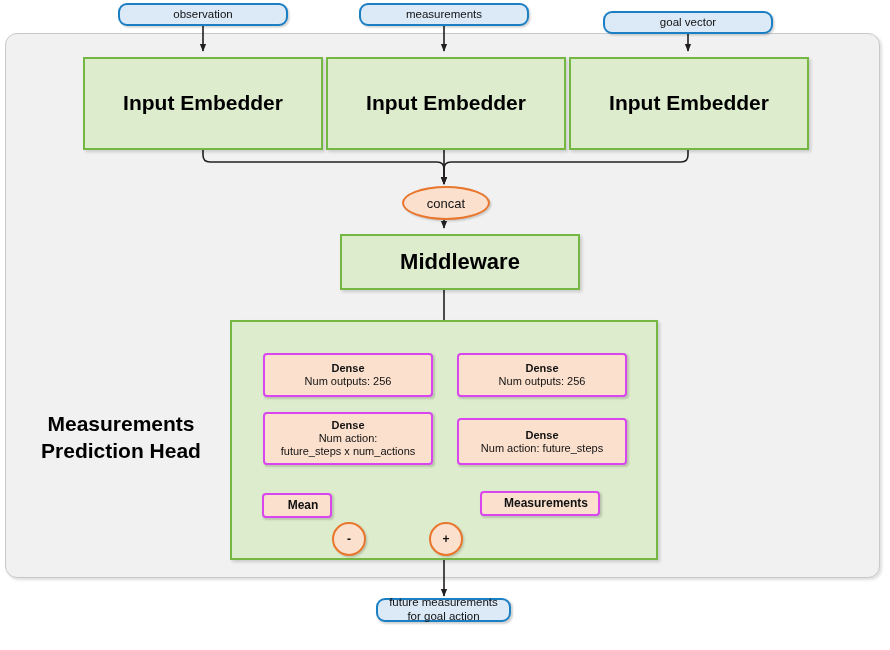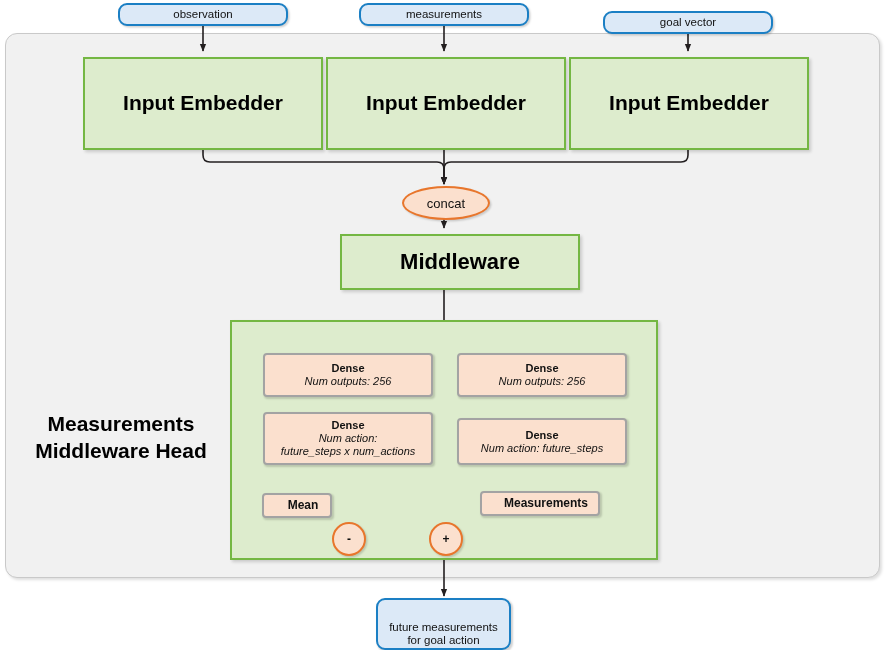--- a/index.html
+++ b/index.html
@@ -80,32 +80,31 @@
     color: #000000;
     font-size: 21px;
     font-weight: bold;
     text-align: center;
     line-height: 1.28;
   }
 
   
   .orange-box {
     background: #fbe0ce;
-    border: 2px solid #a3a3a3;
+    border: 2px solid #d946ef;
     border-radius: 4px;
     box-shadow: 1.5px 1.5px 2px rgba(0,0,0,0.16);
     color: #111111;
     font-size: 11px;
   }
   .orange-box .ttl {
     font-weight: bold;
   }
   .orange-box .sub {
     font-weight: normal;
-    font-style: italic;
   }
   .orange-box.single {
     font-size: 12px;
     font-weight: bold;
     padding-left: 12px;
   }
 
   
   .ellipse {
     position: absolute;
@@ -213,21 +212,21 @@
   </div>
 
   <div class="node green-box middleware" style="left:340px; top:234px; width:240px; height:56px;">
     <span>Middleware</span>
   </div>
 
   <div class="node green-box head-box" style="left:230px; top:320px; width:428px; height:240px;"></div>
 
   <div class="head-title" style="left:22px; top:411px; width:198px;">
     <div>Measurements</div>
-    <div>Middleware Head</div>
+    <div>Prediction Head</div>
   </div>
 
   <div class="node orange-box" style="left:263px; top:353px; width:170px; height:44px;">
     <span class="ttl">Dense</span>
     <span class="sub">Num outputs: 256</span>
   </div>
 
   <div class="node orange-box" style="left:263px; top:412px; width:170px; height:53px;">
     <span class="ttl">Dense</span>
     <span class="sub">Num action:</span>
@@ -253,18 +252,18 @@
   </div>
 
   <div class="node orange-box single" style="left:480px; top:491px; width:120px; height:25px;">
     <span>Measurements</span>
   </div>
 
   <div class="op-circle" style="left:429px; top:522px; width:30px; height:30px;">
     <span>+</span>
   </div>
 
-  <div class="node io-box" style="left:376px; top:598px; width:135px; height:52px;justify-content:flex-end;">
+  <div class="node io-box" style="left:376px; top:598px; width:135px; height:24px;">
     <span>future measurements</span>
     <span>for goal action</span>
   </div>
 
 </div>
 
 </body></html>

